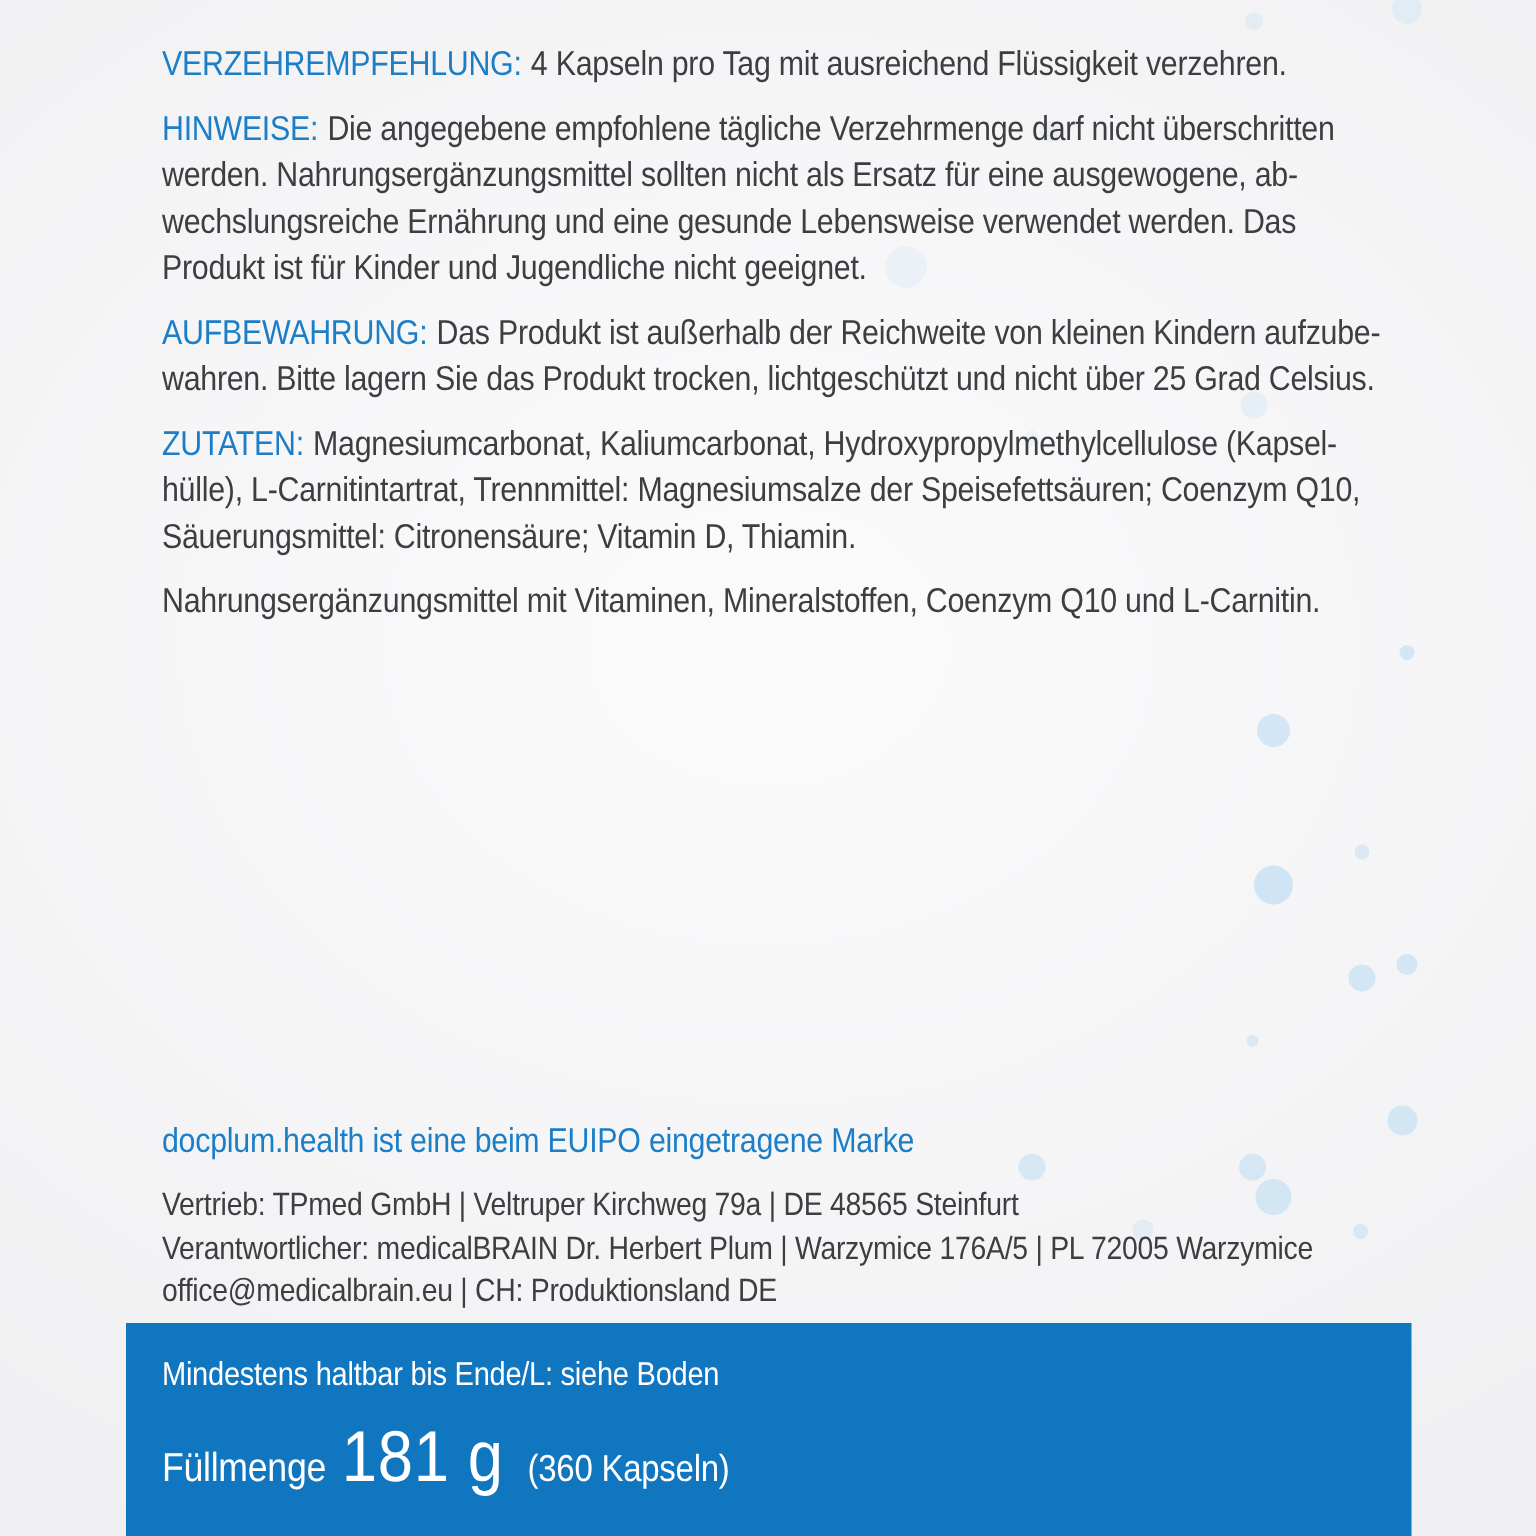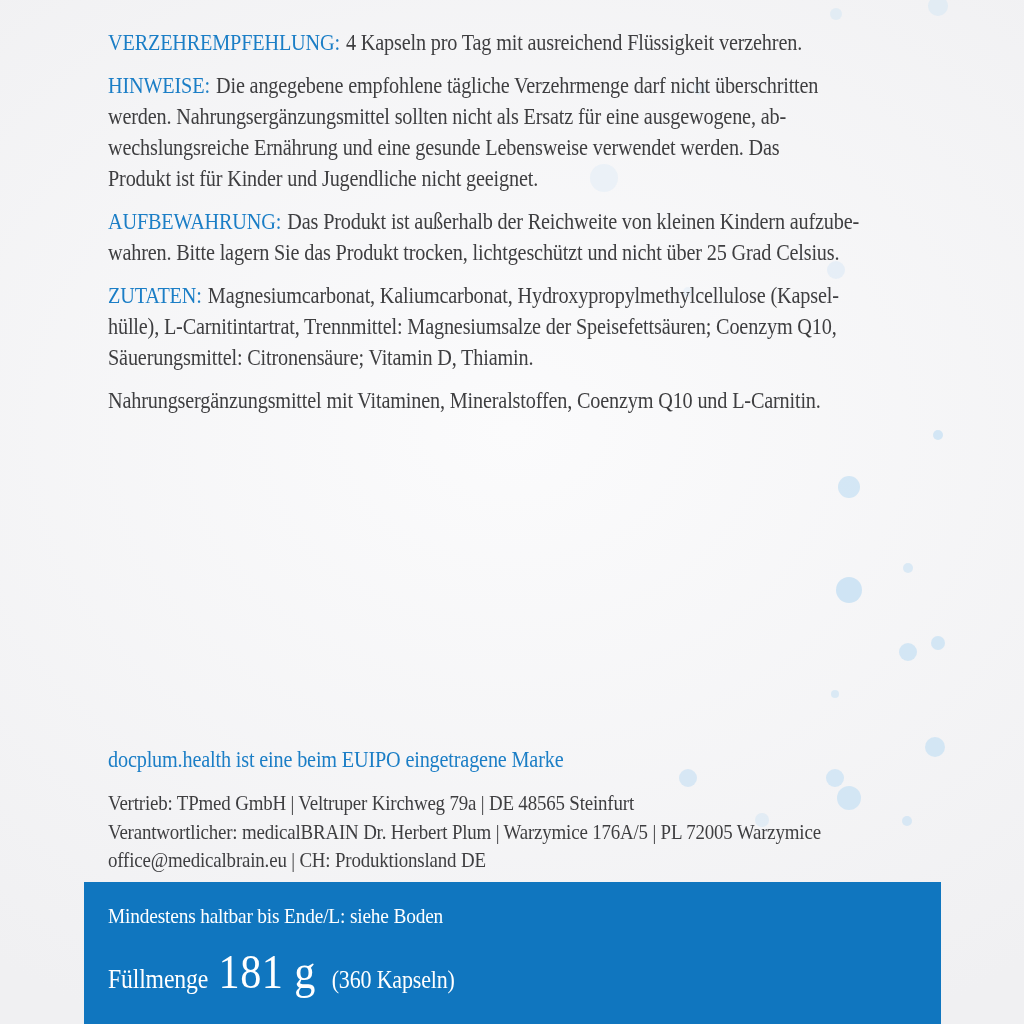--- a/index.html
+++ b/index.html
@@ -14,21 +14,20 @@
   html,body{width:1024px;height:1024px;}
   body{
     font-family:"Liberation Sans",sans-serif;
     background:#fff;
   }
   .page{
     position:relative;
     width:1024px;height:1024px;
     overflow:hidden;
     background:radial-gradient(ellipse 900px 700px at 50% 42%, var(--bg-center) 0%, var(--bg-edge) 95%);
-    font-family:Liberation Serif, serif;
   }
   
   .bubble{
     position:absolute;
     border-radius:50%;
     background:var(--bubble);
   }
   
   .condense{
     transform:scaleX(0.88);

